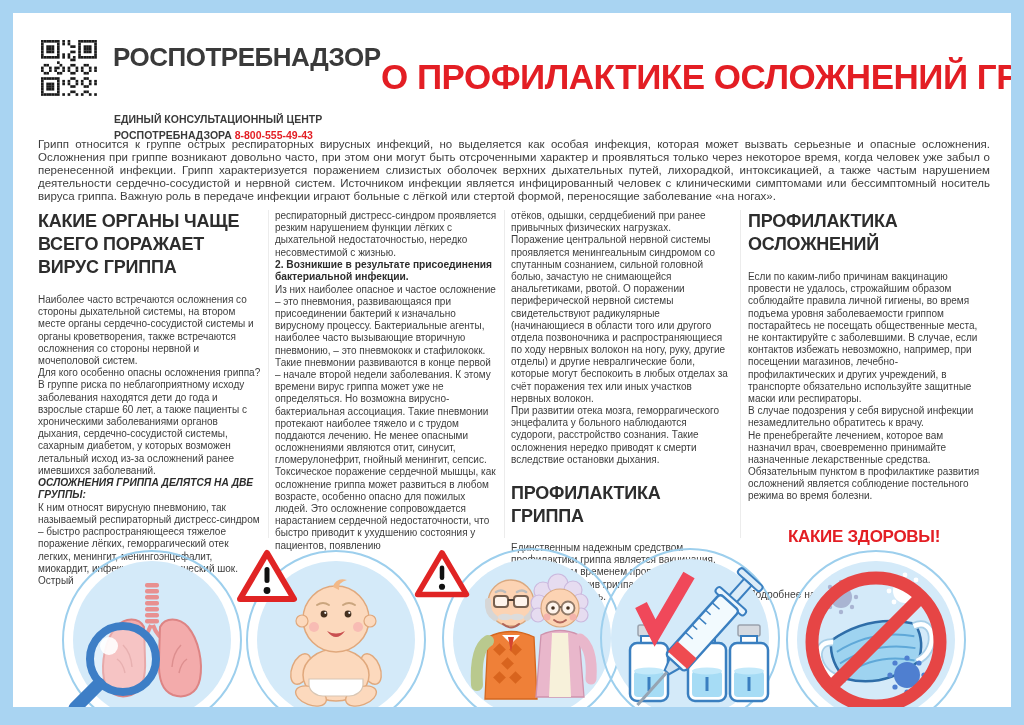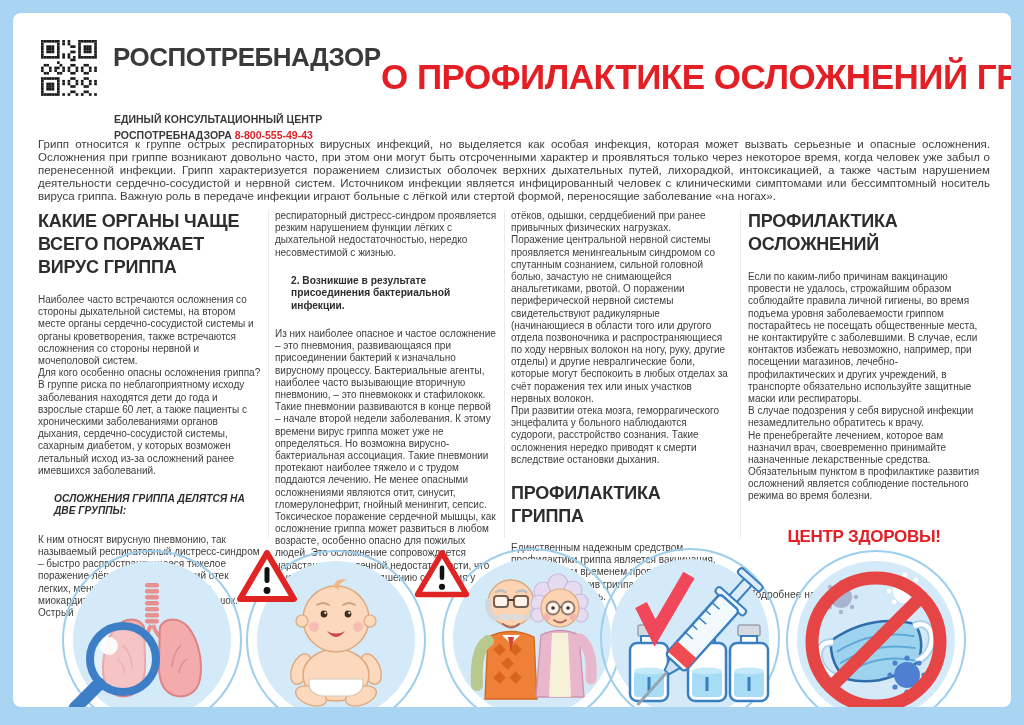--- a/index.html
+++ b/index.html
@@ -1,30 +1,30 @@
 <!DOCTYPE html>
 <html><head>
 <meta charset="utf-8">
 <style>
   html,body{margin:0;padding:0;}
   .page{position:relative;width:1024px;height:725px;background:#a9d4f2;font-family:"Liberation Sans",sans-serif;overflow:hidden;}
-  .content{position:absolute;left:13px;top:13px;width:998px;height:694px;background:#ffffff;border-radius:8px;overflow:hidden;}
+  .content{position:absolute;left:13px;top:13px;width:998px;height:694px;background:#ffffff;border-radius:0;overflow:hidden;}
   .qr{position:absolute;left:27px;top:26px;width:58px;height:58px;}
   .org-name{position:absolute;left:100px;top:29px;font-size:26px;font-weight:bold;color:#3a3a3a;letter-spacing:-0.5px;}
   .org-sub{position:absolute;left:101px;top:63px;font-size:10.5px;font-weight:bold;color:#3a3a3a;line-height:1.5;letter-spacing:0;margin-top:36px;}
   .phone{color:#e31e24;}
   .title{position:absolute;left:368px;top:44px;width:612px;margin:0;text-align:right;font-size:35px;color:#e31e24;font-weight:bold;letter-spacing:-0.5px;white-space:nowrap;}
   .intro{position:absolute;left:25px;top:103px;width:952px;margin:0;font-size:11.5px;line-height:1.12;color:#3d3d3d;text-align:justify;}
   .col{position:absolute;top:197px;font-size:10px;line-height:1.22;color:#3d3d3d;}
   .col1{left:25px;width:224px;}
   .col2{left:262px;width:222px;}
   .col3{left:498px;width:222px;}
   .col4{left:735px;width:232px;}
   .col h2{font-size:18px;line-height:1.28;margin:0 0 15px 0;color:#2d2d2d;letter-spacing:-0.2px;}
-  .col h3{font-size:10.2px;line-height:1.22;margin:16px;color:#2d2d2d;}
+  .col h3{font-size:10.2px;line-height:1.22;margin:0;color:#2d2d2d;}
   .col p{margin:0;}
   .prewrap{white-space:pre-line;margin-top:22px;}
   .mt{margin-top:12px;font-style:italic;}
   .mt-s{margin-top:11px;}
   .h2-mid{margin:16px 0 14px 0 !important;}
   .slogan{margin-top:24px;text-align:center;font-size:17px;font-weight:bold;color:#e31e24;letter-spacing:-0.3px;}
   .more{margin-top:42px;font-size:10.3px;color:#3d3d3d;}
   .vdiv{position:absolute;top:197px;height:328px;width:1px;background:#ececec;}
   .d1{left:255px;} .d2{left:491px;} .d3{left:727px;}
   .fig{position:absolute;}
@@ -256,21 +256,21 @@
       <h2 class="h2-mid">ПРОФИЛАКТИКА ГРИППА</h2>
       <p>Единственным надежным средством профилактики гриппа является вакцинация. Оптимальным временем проведения вакцинации против гриппа является период с сентября по ноябрь.</p>
     </section>
 
     <section class="col col4">
       <h2>ПРОФИЛАКТИКА ОСЛОЖНЕНИЙ</h2>
       <p class="prewrap">Если по каким-либо причинам вакцинацию провести не удалось, строжайшим образом соблюдайте правила личной гигиены, во время подъема уровня заболеваемости гриппом постарайтесь не посещать общественные места, не контактируйте с заболевшими. В случае, если контактов избежать невозможно, например, при посещении магазинов, лечебно-профилактических и других учреждений, в транспорте обязательно используйте защитные маски или респираторы.
 В случае подозрения у себя вирусной инфекции незамедлительно обратитесь к врачу.
 Не пренебрегайте лечением, которое вам назначил врач, своевременно принимайте назначенные лекарственные средства.
 Обязательным пунктом в профилактике развития осложнений является соблюдение постельного режима во время болезни.</p>
-      <div class="slogan">ЦЕНТР ЗДОРОВЫ!</div>
+      <div class="slogan">КАКИЕ ЗДОРОВЫ!</div>
       <div class="more">Подробнее на www.rospotrebnadzor.ru</div>
     </section>
 
     <svg class="fig f1" width="186" height="186" viewBox="0 0 186 186">
       <circle cx="93" cy="93" r="89" fill="none" stroke="#9dcfed" stroke-width="2"></circle>
       <circle cx="93" cy="93" r="79" fill="#d4eaf9"></circle>
       <g>
         <rect x="86" y="36" width="14" height="4.5" rx="2" fill="#e89090"></rect>
         <rect x="86" y="42" width="14" height="4.5" rx="2" fill="#e89090"></rect>
         <rect x="86" y="48" width="14" height="4.5" rx="2" fill="#e89090"></rect>

